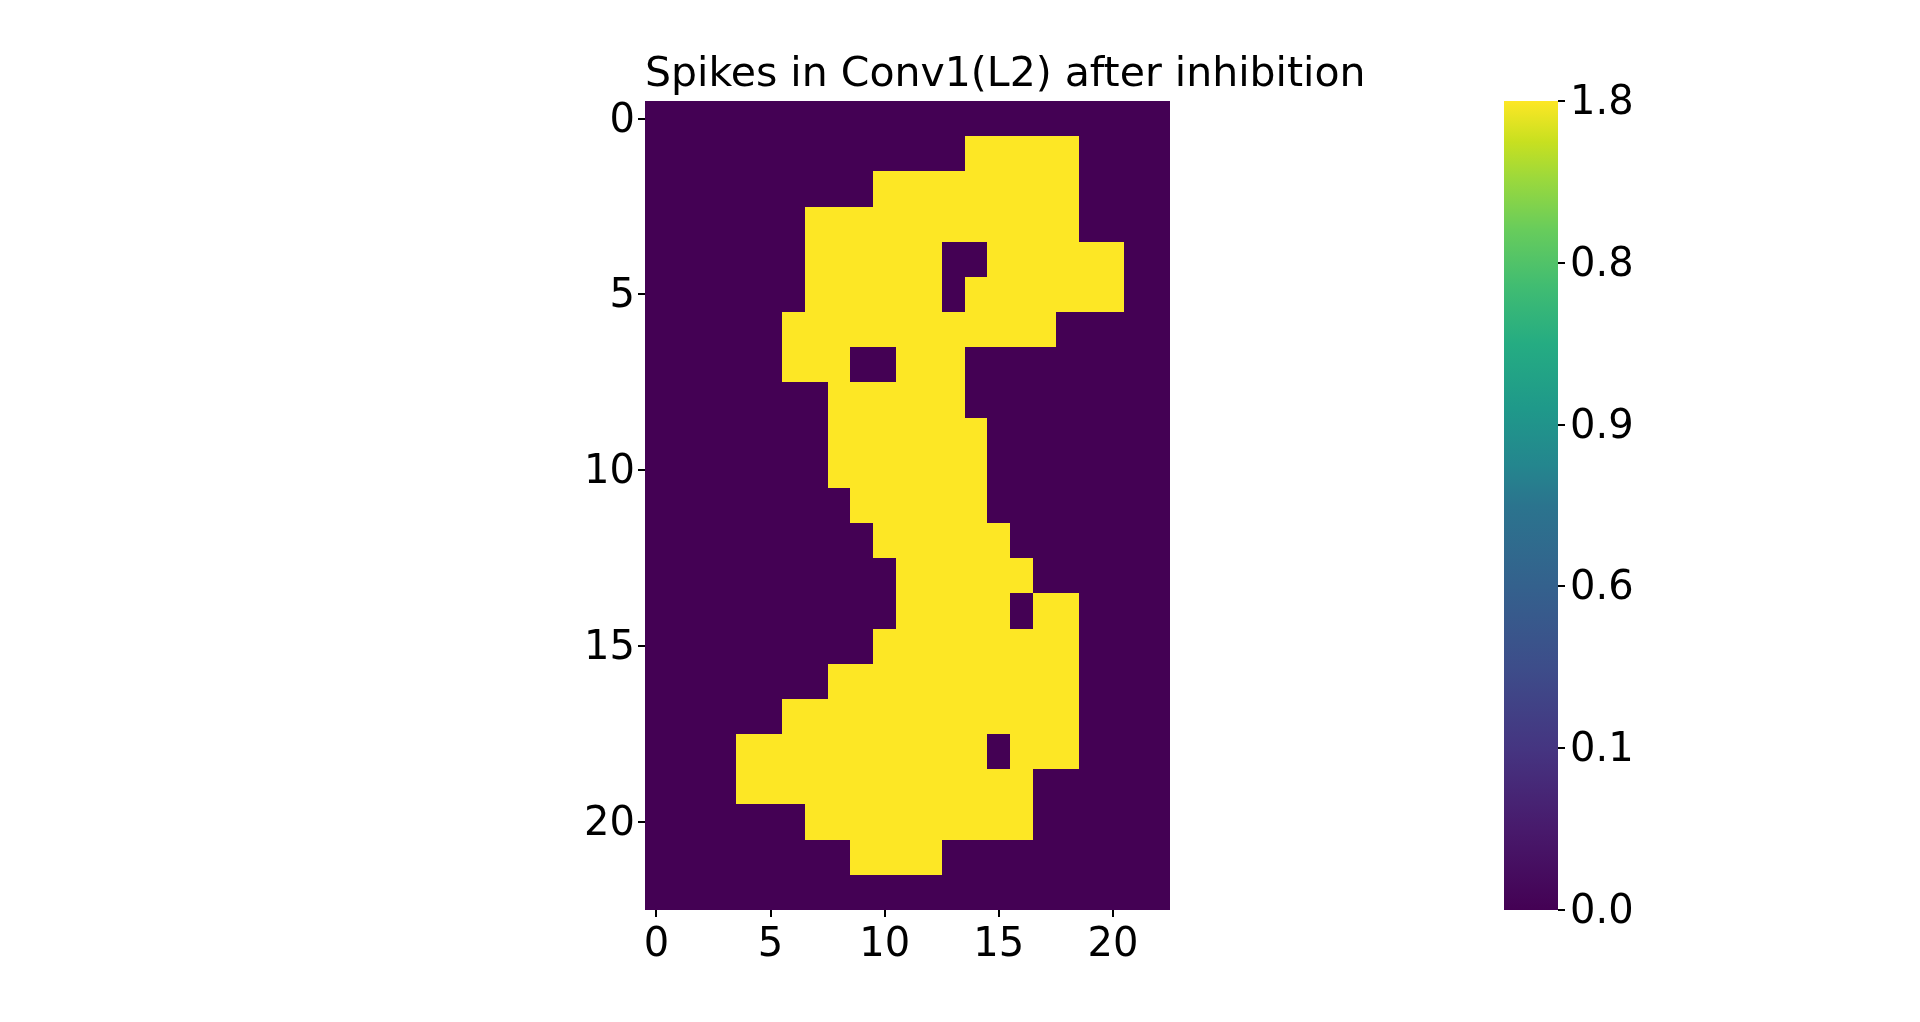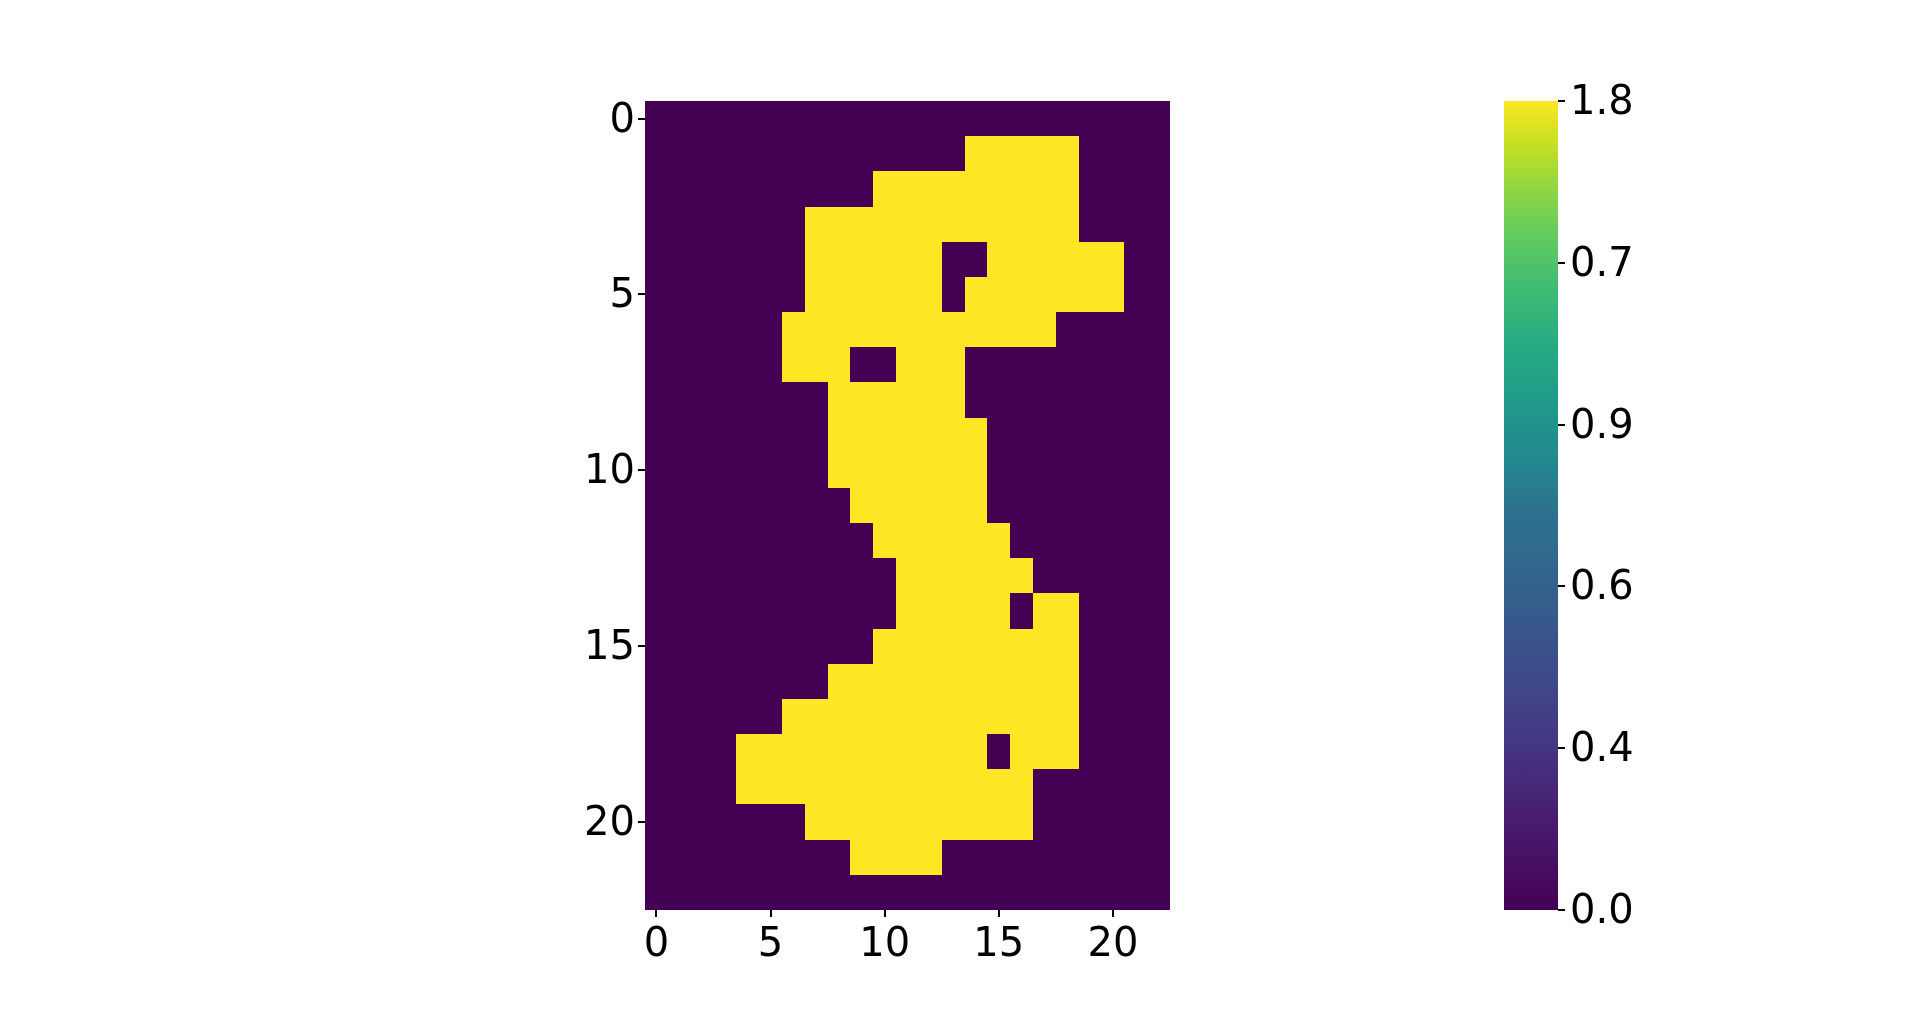--- a/index.html
+++ b/index.html
@@ -129,20 +129,21 @@
     width: 7px;
     height: 2px;
     background: #000000;
   }
 </style>
 </head>
 <body>
 
 <div id="figure">
 
+  <div id="plot-title">Spikes in Conv1(L2) after inhibition</div>
 
   <div id="axes">
     <div id="heatmap">
         <div class="cell" style="background: rgb(68, 1, 84);"></div>
         <div class="cell" style="background: rgb(68, 1, 84);"></div>
         <div class="cell" style="background: rgb(68, 1, 84);"></div>
         <div class="cell" style="background: rgb(68, 1, 84);"></div>
         <div class="cell" style="background: rgb(68, 1, 84);"></div>
         <div class="cell" style="background: rgb(68, 1, 84);"></div>
         <div class="cell" style="background: rgb(68, 1, 84);"></div>
@@ -694,24 +695,24 @@
       <div class="xtick-label" style="left: 958.804px; top: 922px;">15</div>
       <div class="xtick-mark" style="left: 1111.93px; top: 910px;"></div>
       <div class="xtick-label" style="left: 1072.93px; top: 922px;">20</div>
     </div>
 
   <div id="colorbar"></div>
   <div id="cbtick-layer">
       <div class="cbtick-mark" style="left: 1558px; top: 909px;"></div>
       <div class="cbtick-label" style="left: 1570px; top: 889px;">0.0</div>
       <div class="cbtick-mark" style="left: 1558px; top: 747.2px;"></div>
-      <div class="cbtick-label" style="left: 1570px; top: 727.2px;">0.4</div>
+      <div class="cbtick-label" style="left: 1570px; top: 727.2px;">0.1</div>
       <div class="cbtick-mark" style="left: 1558px; top: 585.4px;"></div>
       <div class="cbtick-label" style="left: 1570px; top: 565.4px;">0.6</div>
       <div class="cbtick-mark" style="left: 1558px; top: 423.6px;"></div>
       <div class="cbtick-label" style="left: 1570px; top: 403.6px;">0.9</div>
       <div class="cbtick-mark" style="left: 1558px; top: 261.8px;"></div>
-      <div class="cbtick-label" style="left: 1570px; top: 241.8px;">0.7</div>
+      <div class="cbtick-label" style="left: 1570px; top: 241.8px;">0.8</div>
       <div class="cbtick-mark" style="left: 1558px; top: 100px;"></div>
       <div class="cbtick-label" style="left: 1570px; top: 80px;">1.8</div>
     </div>
 
 </div>
 
 </body></html>

